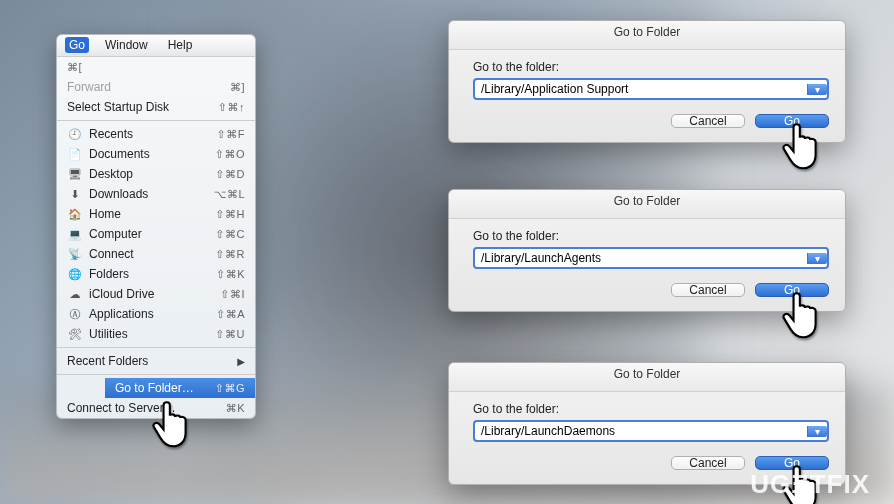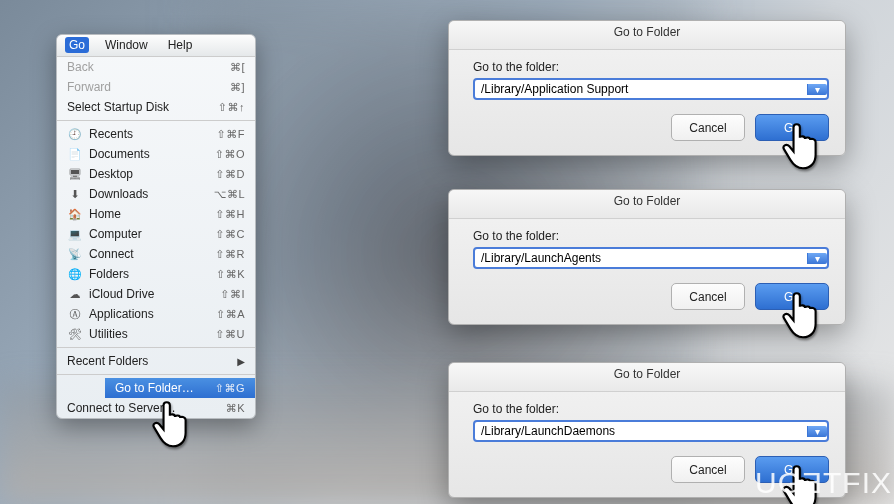--- a/index.html
+++ b/index.html
@@ -119,21 +119,21 @@
       color:#fff;
       font-size:10px;
       border-left:1px solid #3b76d6;
       border-radius: 0 2px 2px 0;
       cursor:pointer;
     }
     .dialog-buttons {
       display:flex; justify-content:flex-end; gap:10px; margin-top:14px;
     }
     .btn {
-      width: 74px; height: 27px;
+      width: 74px; height: 14px;
       border-radius: 5px;
       font-size: 12px;
       display:flex; align-items:center; justify-content:center;
       cursor:pointer;
       border:1px solid #b0b0b0;
       background: linear-gradient(#fdfdfd,#f0f0f0);
     }
     .btn.primary {
       border:1px solid #2c5fb4;
       background: linear-gradient(#5a9cf0,#2e6fd1);
@@ -142,43 +142,42 @@
 
     .pointer {
       position:absolute;
       width: 42px; height:48px;
       pointer-events:none;
     }
     .pointer svg { filter: drop-shadow(1px 2px 1px rgba(0,0,0,0.4)); }
 
     .watermark {
       position:absolute;
-      bottom: 4px; right: 2px;
+      bottom: 4px; right: 24px;
       font-family: Arial, sans-serif;
-      font-size: 30px;
+      font-size: 26px;
       color: rgba(255,255,255,0.85);
       letter-spacing: 1px;
-      font-weight: 400;
+      font-weight: 700;
     }
   </style>
 </head>
 <body>
 
 <div class="bg-monitor"></div>
 <div class="bg-desk"></div>
 
 <div class="menu-panel">
   <div class="menu-header">
     <span class="active">Go</span>
     <span>Window</span>
     <span>Help</span>
   </div>
 
   <div class="menu-item disabled">
-    <span class="label">Back</span>
     <span class="shortcut">⌘[</span>
   </div>
   <div class="menu-item disabled">
     <span class="label">Forward</span>
     <span class="shortcut">⌘]</span>
   </div>
   <div class="menu-item">
     <span class="label">Select Startup Disk</span>
     <span class="shortcut">⇧⌘↑</span>
   </div>

